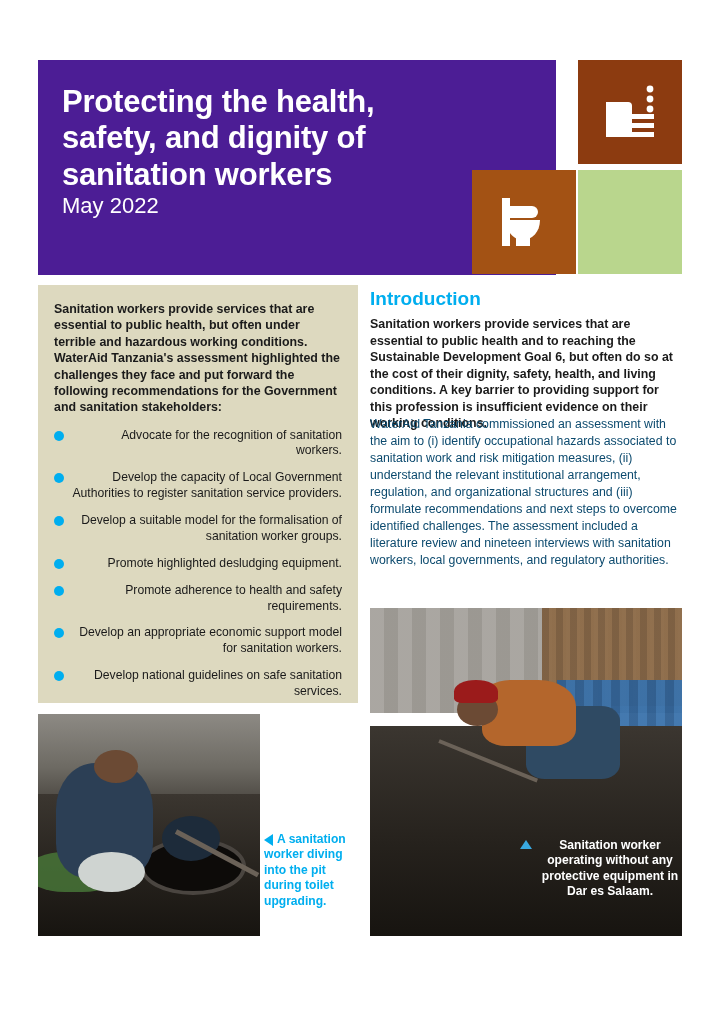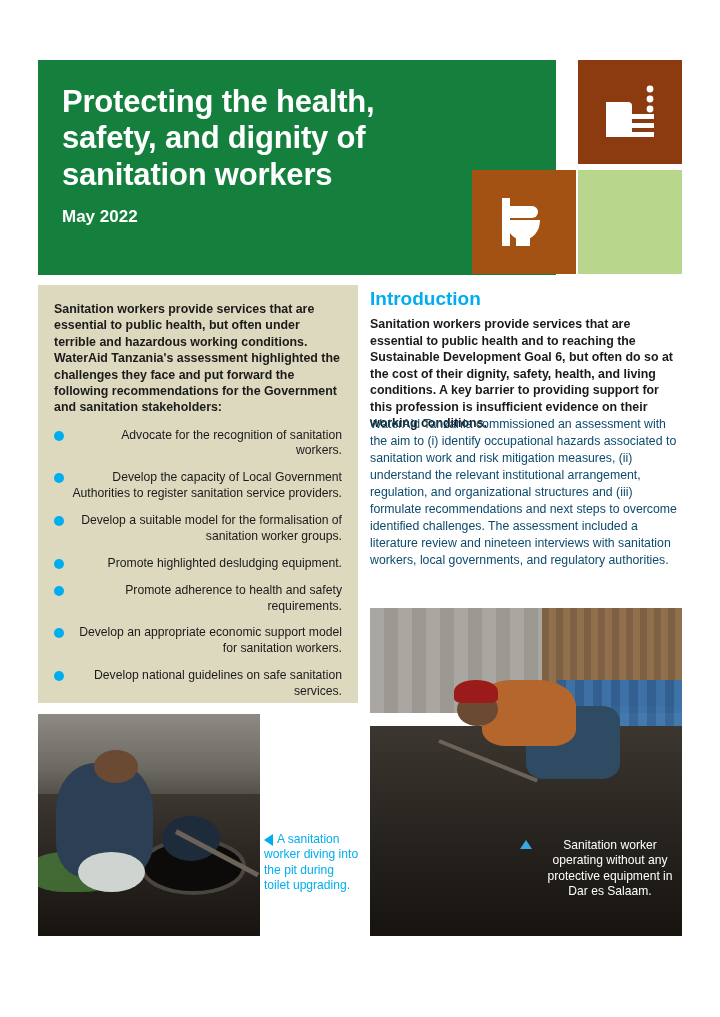--- a/index.html
+++ b/index.html
@@ -21,37 +21,36 @@
     width: 720px;
     height: 1017px;
   }
 
   .title-block {
     position: absolute;
     left: 38px;
     top: 60px;
     width: 518px;
     height: 215px;
-    background: #15803d;
+    background: #4c1d95;
     box-sizing: border-box;
     padding: 24px 24px 0 24px;
   }
   .title-block h1 {
     margin: 0;
     color: #ffffff;
     font-size: 31px;
     line-height: 1.17;
     font-weight: bold;
     letter-spacing: -0.2px;
   }
   .title-date {
-    margin-top: 14px;
     color: #ffffff;
-    font-size: 17px;
-    font-weight: bold;
+    font-size: 22px;
+    font-weight: normal;
   }
 
   
   .logo-brown-top {
     position: absolute;
     left: 578px;
     top: 60px;
     width: 104px;
     height: 104px;
     background: #8c3b10;
@@ -244,21 +243,21 @@
     position:absolute;
     background:#4a7a3a;
     border-radius:40%;
     opacity:.8;
   }
 
   
   .caption {
     position: absolute;
     font-size: 12.1px;
-    font-weight: normal;
+    font-weight: bold;
     line-height: 1.28;
   }
   .caption-left {
     left: 264px;
     top: 832px;
     width: 96px;
     color: #00aeef;
   }
   .caption-right {
     left: 538px;

